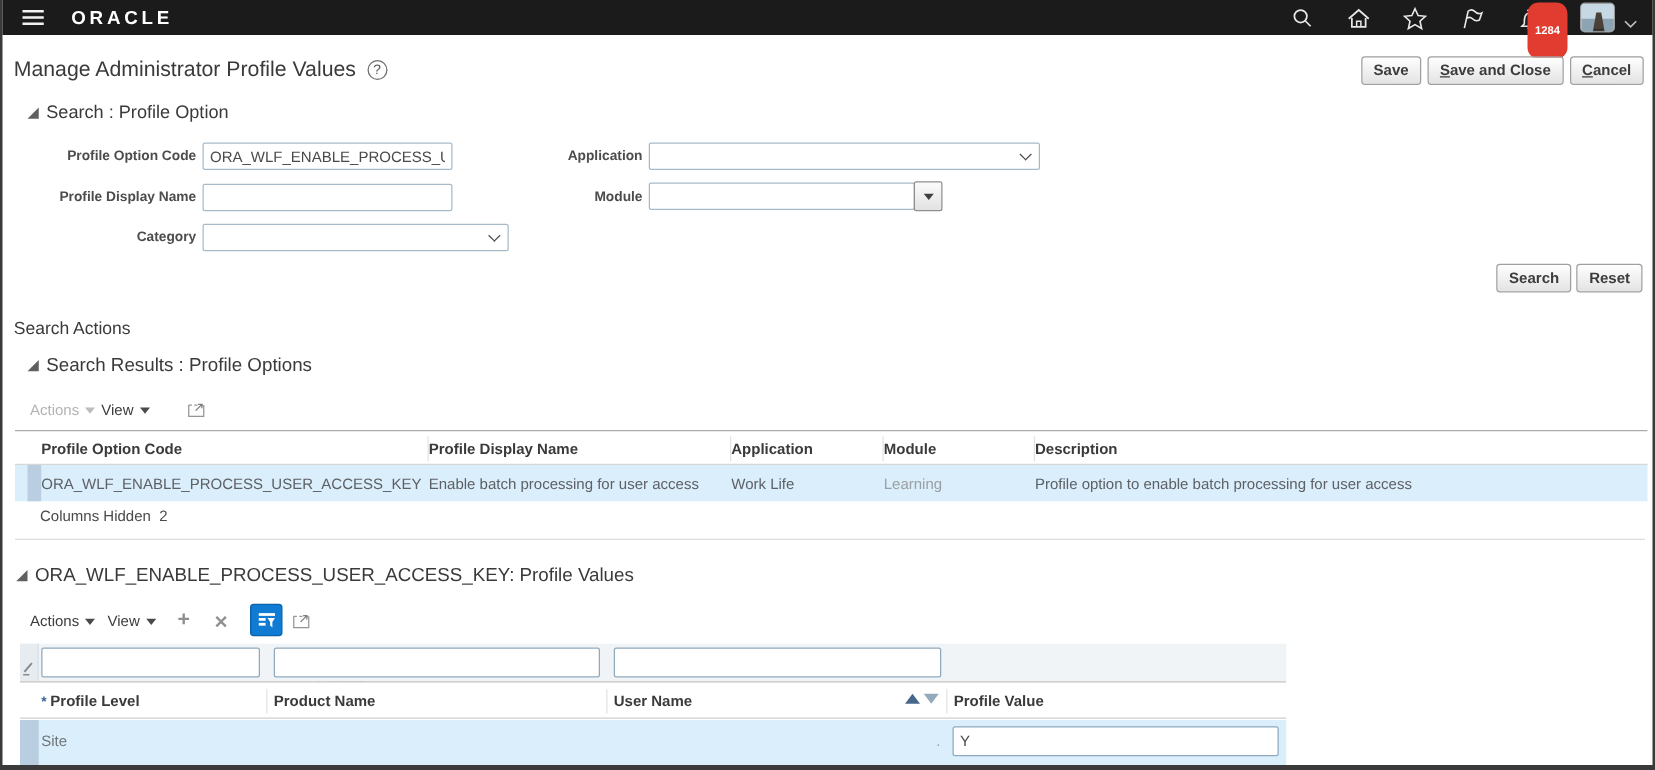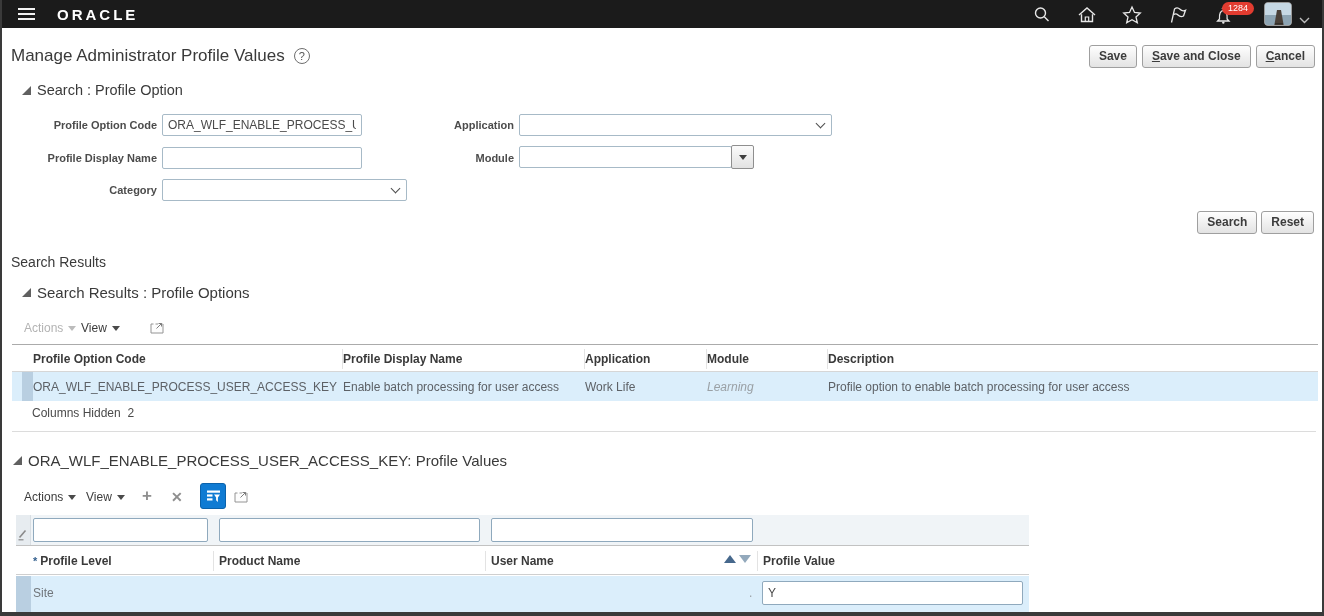--- a/index.html
+++ b/index.html
@@ -6,22 +6,22 @@
   body { font-family:"Liberation Sans", sans-serif; background:#fff; }
   #app { position:relative; width:1324px; height:616px; background:#fff; overflow:hidden;
          border-left:2px solid #3a3a3a; border-right:2px solid #3a3a3a; border-bottom:4px solid #3a3a3a; }
 
   
   .topbar { position:absolute; left:-2px; top:0; width:1324px; height:28px; background:#1b1b1b; }
   .hamburger { position:absolute; left:18px; top:8px; width:17px; height:12px; cursor:pointer; }
   .hamburger span { display:block; height:2px; background:#f2f2f2; margin-bottom:3px; }
   .brand { position:absolute; left:57px; top:6px; color:#fff; font-size:15px; font-weight:bold; letter-spacing:3px; }
   .tb-icon { position:absolute; top:5px; width:20px; height:20px; cursor:pointer; }
-  .badge { position:absolute; left:1222px; top:2px; background:#e23c30; color:#fff; font-size:9px; font-weight:normal;
-           padding:2px 6px; border-radius:9px; line-height:1; }
+  .badge { position:absolute; left:1222px; top:2px; background:#e23c30; color:#fff; font-size:9px; font-weight:bold;
+           padding:18px 6px; border-radius:9px; line-height:1; }
   .avatar { position:absolute; left:1264px; top:2px; width:28px; height:24px; border:1px solid #9a9a9a; border-radius:4px; overflow:hidden; cursor:pointer; background:#cfdde8; }
   .tb-chev { position:absolute; left:1299px; top:10px; cursor:pointer; }
 
   
   .page-title { position:absolute; left:9px; top:46px; font-size:17px; color:#3a3a3a; display:flex; align-items:center; gap:9px; }
   .help-icon { display:inline-flex; align-items:center; justify-content:center; width:16px; height:16px;
                border:1px solid #6e6e6e; border-radius:50%; font-size:11px; color:#555; cursor:pointer; }
   .btn { display:inline-block; background:linear-gradient(#fefefe,#e3e3e3); border:1px solid #9f9f9f; border-radius:3px;
          font-size:12px; font-weight:bold; color:#3c3c3c; padding:3px 9px; cursor:pointer; line-height:15px; }
   .top-actions { position:absolute; right:7px; top:45px; display:flex; gap:5px; }
@@ -169,21 +169,21 @@
   <input class="inp" style="left: 517px; top: 146px; width: 213px;" value="">
   <div class="combo-btn" style="left:729px; top:145px;">
     <span class="tri-down-sm"></span>
   </div>
 
   <div class="search-actions">
     <span class="btn">Search</span>
     <span class="btn">Reset</span>
   </div>
 
-  <div style="position:absolute; left:9px; top:254px; font-size:14px; color:#3a3a3a;">Search Results</div>
+  <div style="position:absolute; left:9px; top:254px; font-size:14px; color:#3a3a3a;">Search Actions</div>
 
   <div class="sec-header" style="left:20px; top:284px; font-size:15px;">
     <span class="tri-disc"></span>
     <span>Search Results : Profile Options</span>
   </div>
 
   <div class="menu-item disabled" style="left:22px; top:321px;">
     <span>Actions</span>
       <span class="caret"></span>
   </div>
@@ -209,21 +209,21 @@
     <div class="hcell" style="left:331px; top:7px;">Profile Display Name</div>
     <div class="hcell" style="left:573px; top:7px;">Application</div>
     <div class="hcell" style="left:695px; top:7px;">Module</div>
     <div class="hcell" style="left:816px; top:7px;">Description</div>
   </div>
   <div class="t1-row">
     <div class="sel-cell" style="left:10px; top:0; width:11px; height:29px;"></div>
     <div class="cell" style="left:21px; top:8px; width:305px;">ORA_WLF_ENABLE_PROCESS_USER_ACCESS_KEY</div>
     <div class="cell" style="left:331px; top:8px; width:238px;">Enable batch processing for user access</div>
     <div class="cell" style="left:573px; top:8px; width:118px;">Work Life</div>
-    <div class="cell" style="left:695px; top:8px; width:117px; color:#9aa0a5;font-style:italic;">Learning</div>
+    <div class="cell" style="left:695px; top:8px; width:117px; color:#9aa0a5;">Learning</div>
     <div class="cell" style="left:816px; top:8px; width:480px;">Profile option to enable batch processing for user access</div>
   </div>
 
   <div class="columns-hidden">
     <span>Columns Hidden</span>&nbsp;
     <span>2</span>
   </div>
 
   <div class="divider"></div>
 

